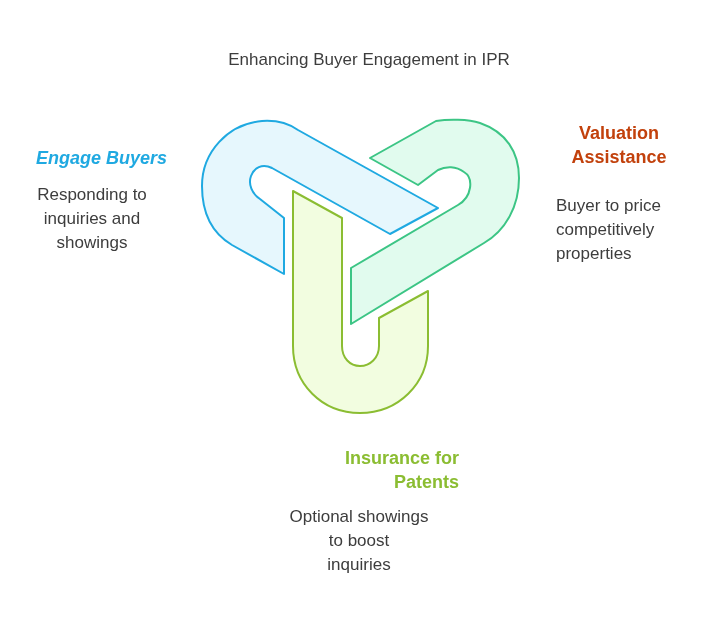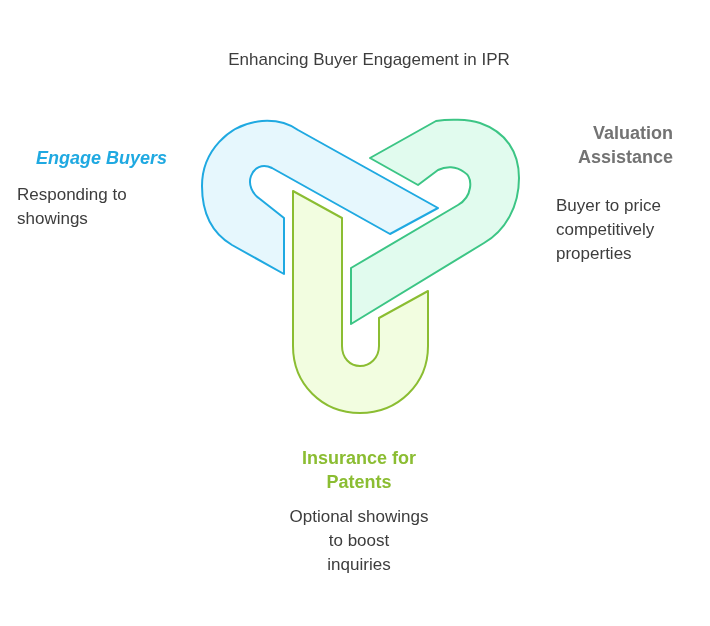--- a/index.html
+++ b/index.html
@@ -3,24 +3,24 @@
 <meta charset="utf-8">
 <style>
   html, body { margin: 0; padding: 0; background: #ffffff; }
   body { width: 710px; height: 626px; position: relative; overflow: hidden;
          font-family: "Liberation Sans", "DejaVu Sans", sans-serif; }
   .title { position: absolute; left: 14px; width: 710px; top: 50px; text-align: center;
            font-size: 17px; color: #3d3d3d; }
   .heading { position: absolute; font-weight: bold; font-size: 18px; line-height: 24px; }
   .desc { position: absolute; font-size: 17px; line-height: 24px; color: #3d3d3d; }
   #eng-h { right: 543px; top: 146px; text-align: right; color: #1fa9e1; font-style: italic; }
-  #eng-d { right: 543px; top: 183px; text-align: left; width: 150px; }
-  #val-h { left: 533px; top: 121px; text-align: right; color: #737373; width: 140px; }
+  #eng-d { right: 543px; top: 183px; text-align: center; width: 150px; }
+  #val-h { left: 549px; top: 121px; text-align: center; color: #c2410c; width: 140px; }
   #val-d { left: 556px; top: 194px; text-align: left; width: 150px; }
-  #ins-h { left: 259px; width: 200px; top: 446px; text-align: center; color: #8bbd32; }
+  #ins-h { left: 259px; width: 200px; top: 446px; text-align: right; color: #8bbd32; }
   #ins-d { left: 259px; width: 200px; top: 505px; text-align: center; }
   svg.diagram { position: absolute; left: 0; top: 0; }
 </style>
 </head>
 <body>
 
 <div class="title">Enhancing Buyer Engagement in IPR</div>
 
 <svg class="diagram" width="710" height="626" viewBox="0 0 710 626">
 
@@ -33,20 +33,21 @@
            C202,152 228,124 262,121 C276,120 288,123 298,130 Z"></path>
 
   <path fill="#f2fde0" stroke="#8bbd32" stroke-width="2" stroke-linejoin="round" d="M293,191 L342,218 L342,346 C342,358 350,366 360,366 C370,366 379,358 379,346
            L379,318 L428,291 L428,346 C428,384 398,413 360,413
            C322,413 293,384 293,346 Z"></path>
 </svg>
 
 <div class="heading" id="eng-h">Engage Buyers</div>
 <div class="desc" id="eng-d">
   <div>Responding to</div>
+  <div>inquiries and</div>
   <div>showings</div>
 </div>
 
 <div class="heading" id="val-h">
   <div>Valuation</div>
   <div>Assistance</div>
 </div>
 <div class="desc" id="val-d">
   <div>Buyer to price</div>
   <div>competitively</div>

